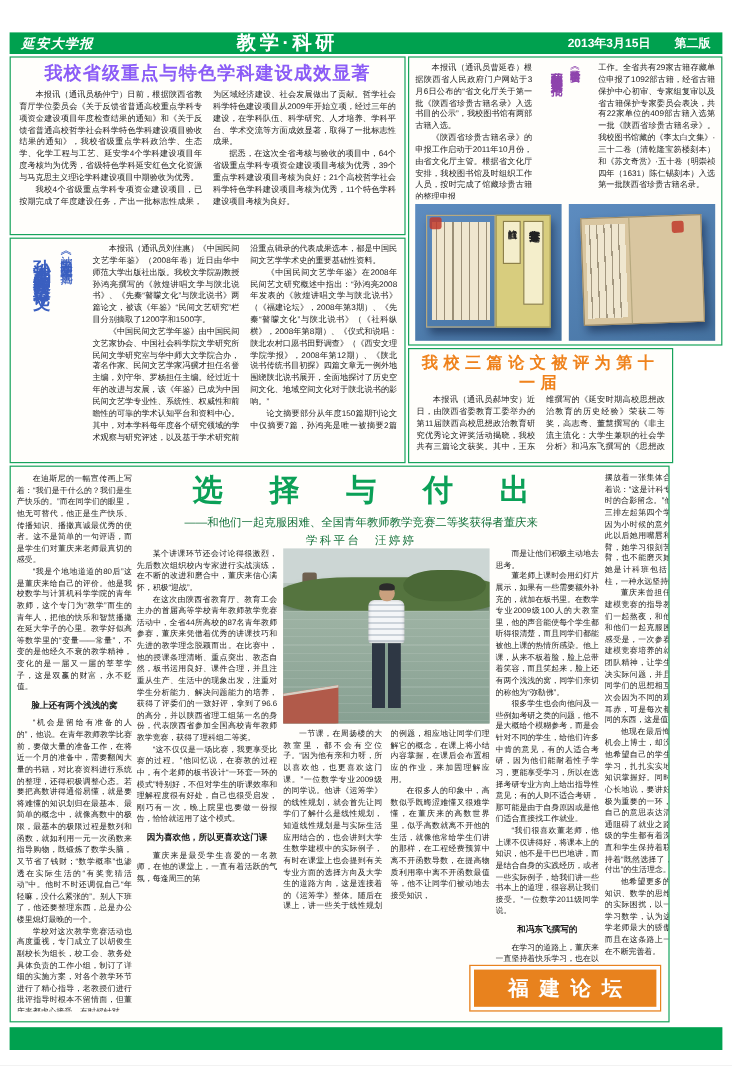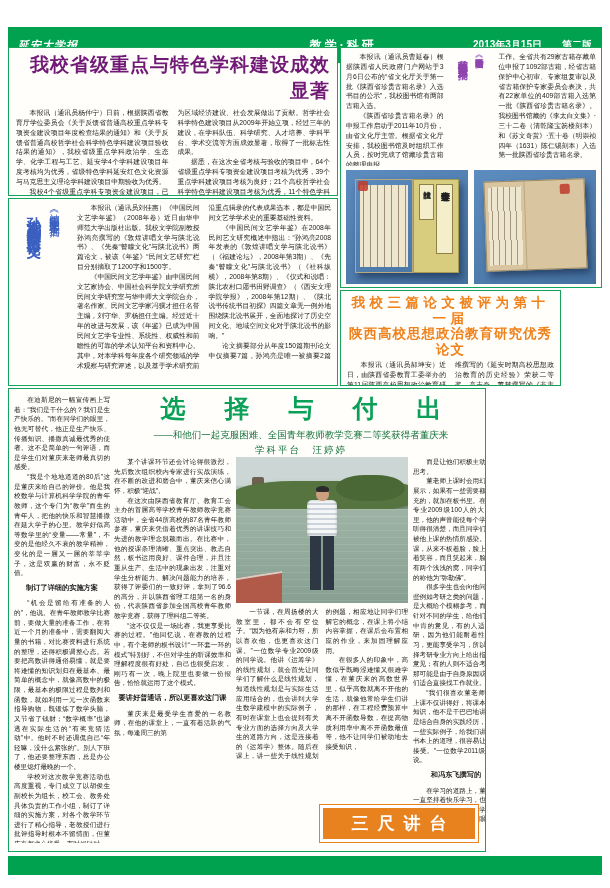--- a/index.html
+++ b/index.html
@@ -1,32 +1,32 @@
 <!DOCTYPE html>
 <html><head>
 <meta charset="utf-8">
 <style>
   html,body{margin:0;padding:0;background:#e9e9e9;}
   .page{position:relative;width:610px;height:888px;background:#ffffff;margin:0 auto;overflow:hidden;
         font-family:"Liberation Sans","DejaVu Sans",sans-serif;color:#1a1a1a;}
   
   .masthead{position:absolute;left:8px;top:27px;width:594px;height:18px;background:#00a14f;
-            display:flex;align-items:center;box-sizing:border-box;padding:18px 10px;color:#fff;}
+            display:flex;align-items:center;box-sizing:border-box;padding:0 10px;color:#fff;}
   .masthead .mh-left{flex:1;font-style:italic;font-weight:bold;font-size:11px;letter-spacing:1px;}
-  .masthead .mh-center{flex:1;text-align:right;font-weight:bold;font-size:12px;letter-spacing:3px;}
+  .masthead .mh-center{flex:1;text-align:left;font-weight:bold;font-size:16px;letter-spacing:3px;}
   .masthead .mh-right{flex:1.2;text-align:right;font-weight:bold;font-size:10px;}
   .masthead .mh-right span{margin-left:20px;}
   
   .box{position:absolute;border:1px solid #17a35c;background:#fffefb;box-sizing:border-box;overflow:hidden;}
   .body-text{font-size:6.8px;line-height:1.45;text-align:justify;overflow:hidden;}
   .body-text p{margin:0;text-indent:2em;}
   .cols2{column-count:2;column-gap:9px;}
   
   .a1{left:8px;top:47px;width:330px;height:149px;padding:3px 7px;}
-  .a1 h1{margin:1px 0 4px 0;text-align:right;color:#701a75;font-size:19px;font-weight:bold;letter-spacing:1px;}
+  .a1 h1{margin:1px 0 4px 0;text-align:center;color:#8b5cf6;font-size:15px;font-weight:bold;letter-spacing:1px;}
   .a1 .body-text{height:114px;}
   
   .a2{left:8px;top:198px;width:330px;height:188px;padding:4px 6px;display:flex;gap:6px;}
   .vhead{display:flex;justify-content:center;gap:5px;align-items:flex-start;}
   .vhead span{writing-mode:vertical-rl;text-orientation:upright;display:block;}
   .a2 .vhead{width:56px;padding-top:2px;}
   .a2 .vh-main{color:#3a5fc0;font-weight:bold;font-size:14.5px;letter-spacing:3px;}
   .a2 .vh-sub{color:#3a5fc0;font-size:10.5px;letter-spacing:1px;}
   .a2 .body-text{flex:1;height:176px;}
   
@@ -56,21 +56,21 @@
   .book-closed .strip{width:40%;background:#efe6cf;border-right:1px solid #b7a97f;
                background-image:repeating-linear-gradient(90deg,rgba(70,55,30,.45) 0 1px,transparent 1px 6px);
                background-clip:content-box;padding:5px 3px;box-sizing:border-box;}
   
   .a4{left:340px;top:290px;width:221px;height:96px;padding:3px 6px;}
   .a4 .hl{text-align:center;color:#ef821c;font-weight:bold;line-height:1.15;margin:1px 0 3px 0;}
   .a4 .hl .l1{font-size:13.5px;letter-spacing:4.5px;display:block;}
   .a4 .hl .l2{font-size:13.5px;letter-spacing:1px;display:block;}
   .a4 .body-text{height:56px;}
   
-  .feature{left:8px;top:388px;width:478px;height:464px;}
+  .feature{left:8px;top:388px;width:550px;height:464px;}
   .f-abs{position:absolute;}
   .f-col{font-size:6.6px;line-height:1.46;text-align:justify;overflow:hidden;}
   .f-col p{margin:0;text-indent:2em;}
   .f-sub{font-weight:bold;text-align:center;text-indent:0 !important;margin:5px 0 !important;font-size:7.2px;}
   .f-head{left:100px;top:3px;width:384px;text-align:center;}
   .f-title{color:#0ba057;font-size:25px;font-weight:bold;letter-spacing:16px;text-indent:16px;margin:0;}
   .f-subtitle{color:#15713b;font-size:9.5px;margin-top:4px;}
   .f-byline{color:#15713b;font-size:9.5px;margin-top:2px;letter-spacing:2px;}
   .f-c1{left:5px;top:6px;width:96px;height:448px;}
   .f-c2{left:105px;top:68px;width:117px;height:386px;}
@@ -166,48 +166,47 @@
           <div class="strip"></div>
           <span class="seal" style="right:14px;top:4px;"></span>
         </div>
       </div>
     </div>
   </section>
 
   <section class="box a4">
     <div class="hl">
       <span class="l1">我校三篇论文被评为第十一届</span>
-      <span class="l2">陕西高校思想政治教育研究优秀论文</span>
     </div>
     <div class="body-text cols2">
       <p>本报讯（通讯员郝坤安）近日，由陕西省委教育工委举办的第11届陕西高校思想政治教育研究优秀论文评奖活动揭晓，我校共有三篇论文获奖。其中，王东维撰写的《延安时期高校思想政治教育的历史经验》荣获二等奖，高志奇、董慧撰写的《非主流主流化：大学生兼职的社会学分析》和冯东飞撰写的《思想政治教育中的精神动力问题探析》两篇文章荣获三等奖。</p>
 
     </div>
   </section>
 
   <section class="box feature">
     <div class="f-abs f-head">
       <h2 class="f-title">选 择 与 付 出</h2>
       <div class="f-subtitle">——和他们一起克服困难、全国青年教师教学竞赛二等奖获得者董庆来</div>
       <div class="f-byline">学科平台　汪婷婷</div>
     </div>
 
     <div class="f-abs f-col f-c1">
       <p>在迪斯尼的一幅宣传画上写着：“我们是干什么的？我们是生产快乐的。”而在同学们的眼里，他无可替代，他正是生产快乐、传播知识、播撒真诚最优秀的使者。这不是简单的一句评语，而是学生们对董庆来老师最真切的感受。</p>
       <p>“我是个地地道道的80后”这是董庆来给自己的评价。他是我校数学与计算机科学学院的青年教师，这个专门为“教学”而生的青年人，把他的快乐和智慧播撒在延大学子的心里。教学好似高等数学里的“变量——常量”，不变的是他经久不衰的教学精神，变化的是一届又一届的莘莘学子，这是双赢的财富，永不贬值。</p>
-      <p class="f-sub">制订了详细的实施方案</p>
+      <p class="f-sub">脸上还有两个浅浅的窝</p>
       <p>“机会是留给有准备的人的”，他说。在青年教师教学比赛前，要做大量的准备工作，在将近一个月的准备中，需要翻阅大量的书籍，对比赛资料进行系统的整理，还得积极调整心态。若要把高数讲得通俗易懂，就是要将难懂的知识划归在最基本、最简单的概念中，就像高数中的极限，最基本的极限过程是数列和函数，就如利用一元一次函数来指导购物，既锻炼了数学头脑，又节省了钱财；“数学概率”也渗透在实际生活的“有奖竞猜活动”中。他时不时还调侃自己“年轻嘛，没什么紧张的”。别人下班了，他还要整理东西，总是办公楼里熄灯最晚的一个。</p>
       <p>学校对这次教学竞赛活动也高度重视，专门成立了以胡俊生副校长为组长，校工会、教务处具体负责的工作小组，制订了详细的实施方案，对各个教学环节进行了精心指导，老教授们进行批评指导时根本不留情面，但董庆来都虚心接受。有时候针对</p>
     </div>
 
     <div class="f-abs f-col f-c2">
       <p>某个讲课环节还会讨论得很激烈，先后数次组织校内专家进行实战演练，在不断的改进和磨合中，董庆来信心满怀，积极“迎战”。</p>
       <p>在这次由陕西省教育厅、教育工会主办的首届高等学校青年教师教学竞赛活动中，全省44所高校的87名青年教师参赛，董庆来凭借着优秀的讲课技巧和先进的教学理念脱颖而出。在比赛中，他的授课条理清晰、重点突出、教态自然，板书运用良好、课件合理，并且注重从生产、生活中的现象出发，注重对学生分析能力、解决问题能力的培养，获得了评委们的一致好评，拿到了96.6的高分，并以陕西省理工组第一名的身份，代表陕西省参加全国高校青年教师教学竞赛，获得了理科组二等奖。</p>
       <p>“这不仅仅是一场比赛，我更享受比赛的过程。”他回忆说，在赛教的过程中，有个老师的板书设计“一环套一环的模式”特别好，不但对学生的听课效率和理解程度很有好处，自己也很受启发，刚巧有一次，晚上院里也要做一份报告，恰恰就运用了这个模式。</p>
-      <p class="f-sub">要讲好普通话，所以更喜欢这门课</p>
+      <p class="f-sub">因为喜欢他，所以更喜欢这门课</p>
       <p>董庆来是最受学生喜爱的一名教师，在他的课堂上，一直有着活跃的气氛，每逢周三的第</p>
     </div>
 
     <div class="f-abs f-photo">
       <div class="pagoda"></div>
       <div class="trees"></div>
       <div class="trees2"></div>
       <div class="water">
           <div class="ripples"></div>
         </div>
@@ -233,17 +232,17 @@
       <p>在学习的道路上，董庆来一直坚持着快乐学习，也在以这种理念影响着一批批学子，在董庆来的办公桌最显眼的地方，一直</p>
     </div>
 
     <div class="f-abs f-col f-c5">
       <p style="text-indent:0">摆放着一张集体合影，董庆来笑着说：“这是计科专业2007班毕业时的合影留念。”他指着照片里第三排左起第四个学生说，女学生因为小时候的意外失去双臂，从此以后她用嘴唇和双脚来代替手臂，她学习很刻苦，即使断了双臂，也不能磨灭她勇敢的梦想，她是计科班包括自己的精神支柱，一种永远坚持的信念。”</p>
       <p>董庆来曾担任过大学生数学建模竞赛的指导教师，他和同学们一起熬夜，和他们一起讨论，和他们一起克服困难。他的切身感受是，一次参赛，终身受益，建模竞赛培养的就是相互合作的团队精神，让学生用数学思维解决实际问题，并且在建模活动中同学们的思想相互碰撞，即使每次会因为不同的观点争论得面红耳赤，可是每次都会有新的、不同的东西，这是值得学习的。</p>
       <p>他现在最后悔的是，当时有机会上博士，却没去。所以现在他希望自己的学生能踏踏实实地学习，扎扎实实地做事，将基础知识掌握好。同时，他更是语重心长地说，要讲好普通话，这是极为重要的一环，最起码你要将自己的意思表达清楚，不要让沟通阻碍了就业之路。他与每个班级的学生都有着深厚的感情，一直和学生保持着联系，他始终坚持着“既然选择了，就要比别人多付出”的生活理念。</p>
       <p>他希望更多的人运用数学的知识、数学的思维去解决生活中的实际困扰，以一种轻松的心态学习数学，认为这是作为一名数学老师最大的骄傲。他做到了，而且在这条路上一直坚持着，更在不断完善着。</p>
     </div>
 
-    <div class="f-abs sanjiao">三尺讲台</div>
+    <div class="f-abs sanjiao">福建论坛</div>
   </section>
 
   <footer class="footer-bar"></footer>
 </div>
 
 </body></html>

